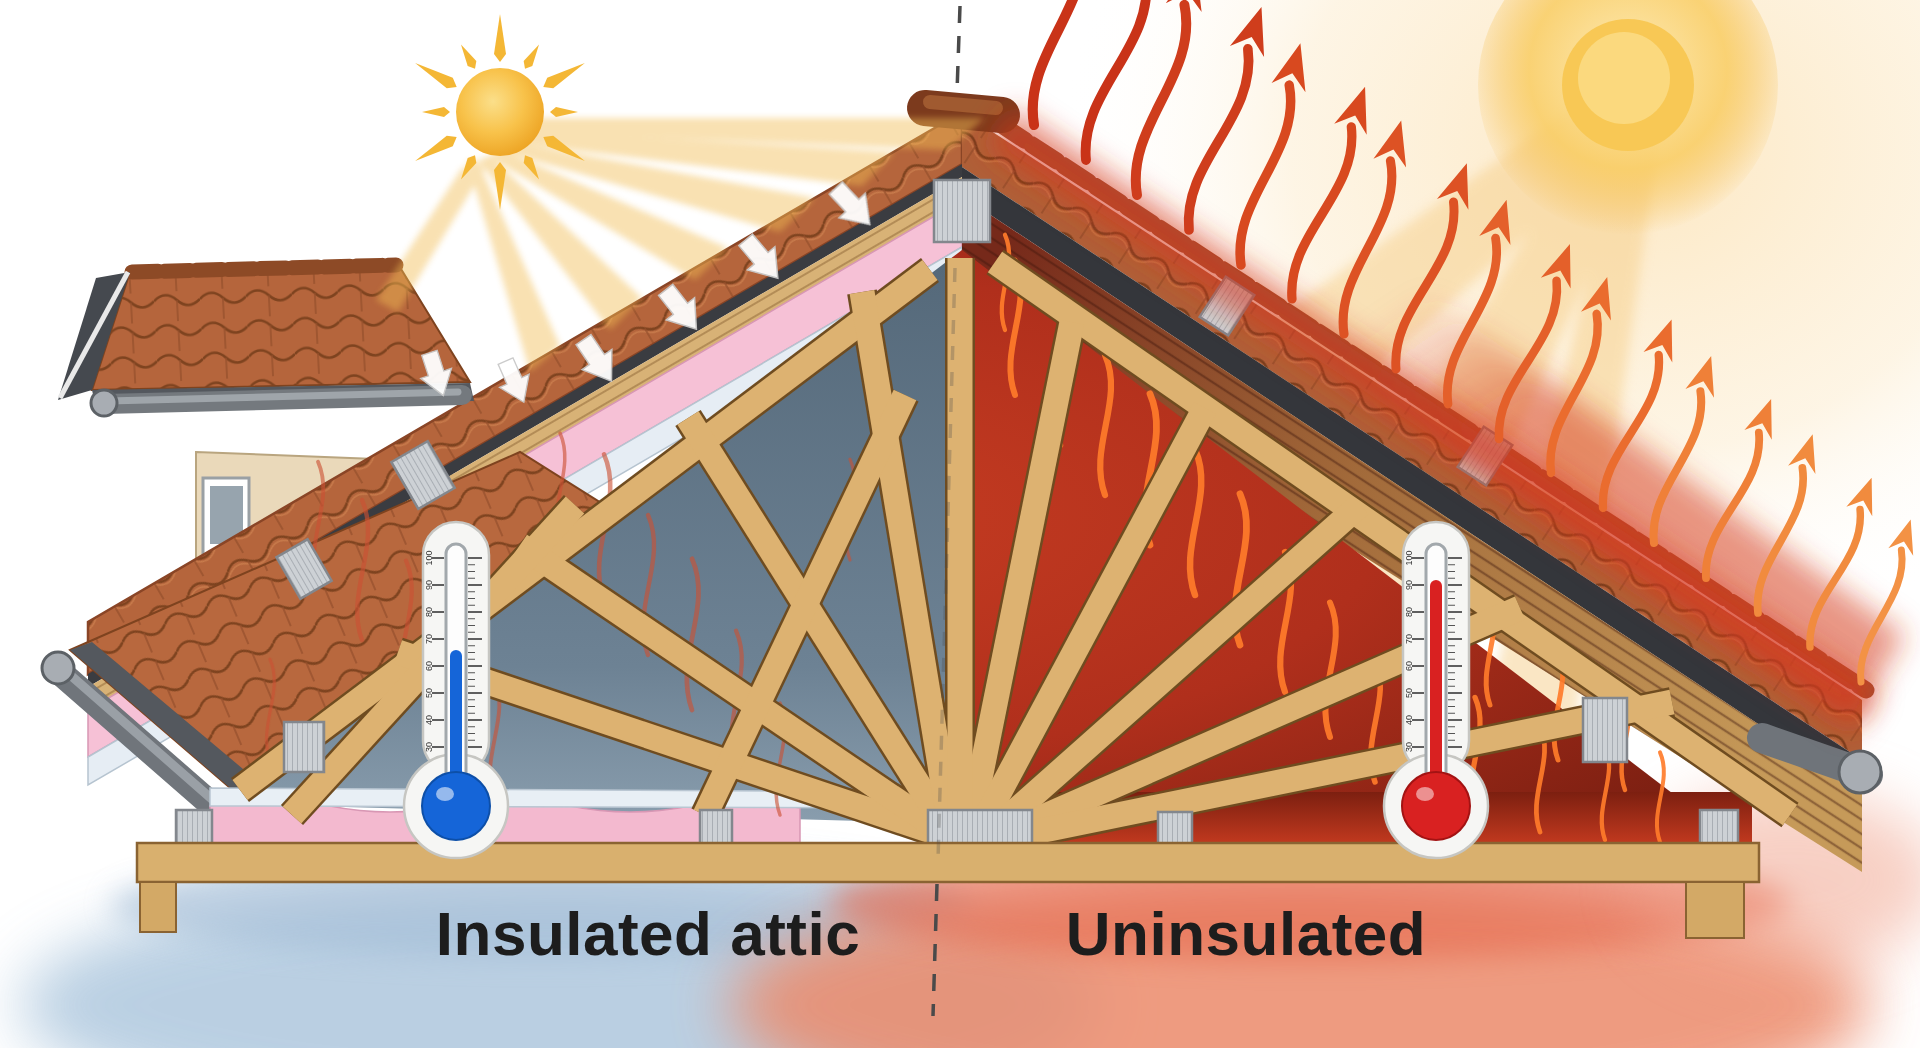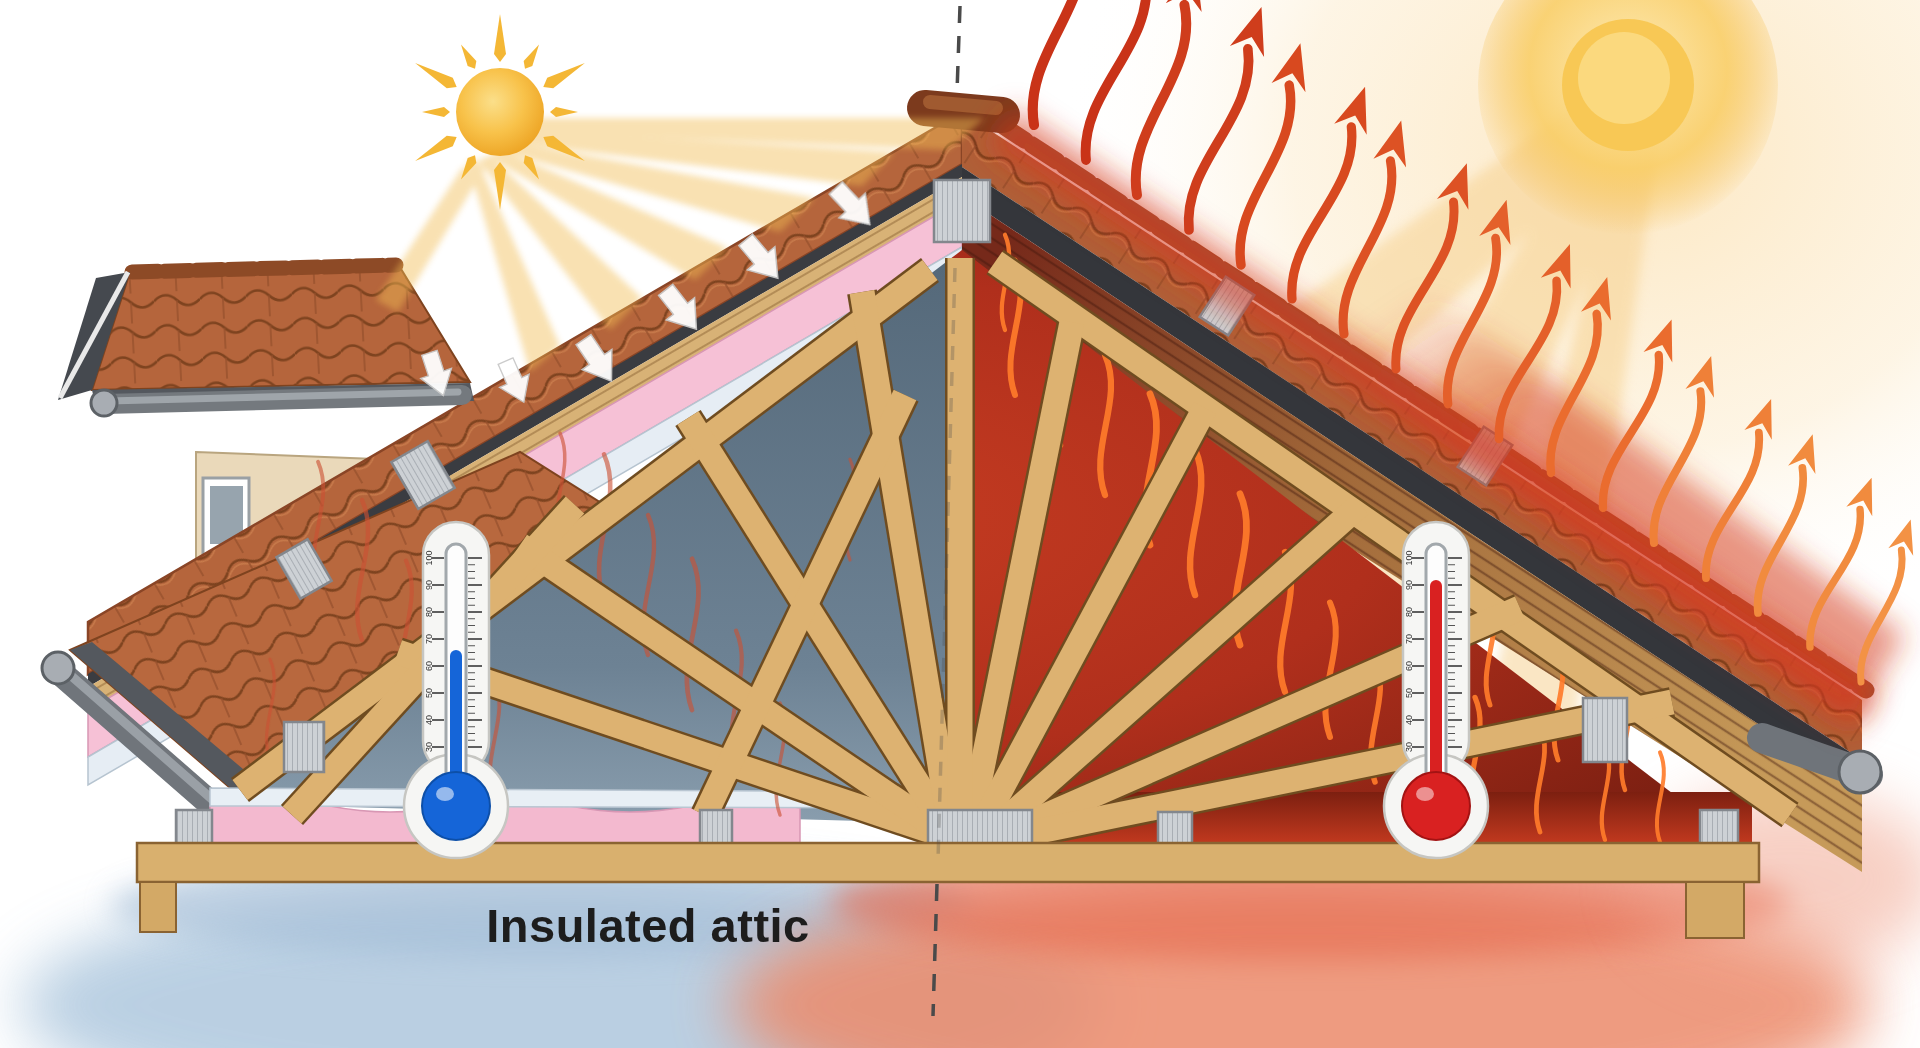--- a/index.html
+++ b/index.html
@@ -1,19 +1,19 @@
 <!DOCTYPE html>
 <html><head>
 <meta charset="utf-8">
 <style>
   html,body{margin:0;padding:0;background:#fff;}
   #stage{position:relative;width:1920px;height:1048px;overflow:hidden;background:#fff;
          font-family:"Liberation Sans",sans-serif;}
   #art{position:absolute;left:0;top:0;}
-  .caption{position:absolute;transform:translateX(-50%);font-size:47px;font-weight:700;
+  .caption{position:absolute;transform:translateX(-50%);font-size:62px;font-weight:700;
            color:#1d1d1d;letter-spacing:.5px;white-space:nowrap;}
   #cap-left{left:648px;top:898px;}
   #cap-right{left:1246px;top:898px;}
   #logo{position:absolute;left:1602px;top:936px;width:258px;height:60px;border:3px solid #2b2b2b;
         background:rgba(255,255,255,.93);display:flex;align-items:center;justify-content:center;
         gap:10px;box-sizing:border-box;}
   #logo .b{font-weight:800;font-size:40px;color:#0d0d0d;}
   #logo .r{font-weight:400;font-size:40px;color:#0d0d0d;}
 </style>
 </head>
@@ -472,13 +472,14 @@
   </g>
 
   <g stroke="#4a4a4a" stroke-width="3.5">
     <line x1="960" y1="6" x2="957" y2="92" stroke-dasharray="17 13"></line>
     <line x1="955" y1="268" x2="938" y2="860" stroke-dasharray="14 12" opacity=".28"></line>
     <line x1="937" y1="884" x2="933" y2="1016" stroke-dasharray="17 13"></line>
   </g>
 </svg>
 
 <div id="cap-left" class="caption">Insulated attic</div>
+<div id="cap-right" class="caption">Uninsulated</div>
 </div>
 
 </body></html>

